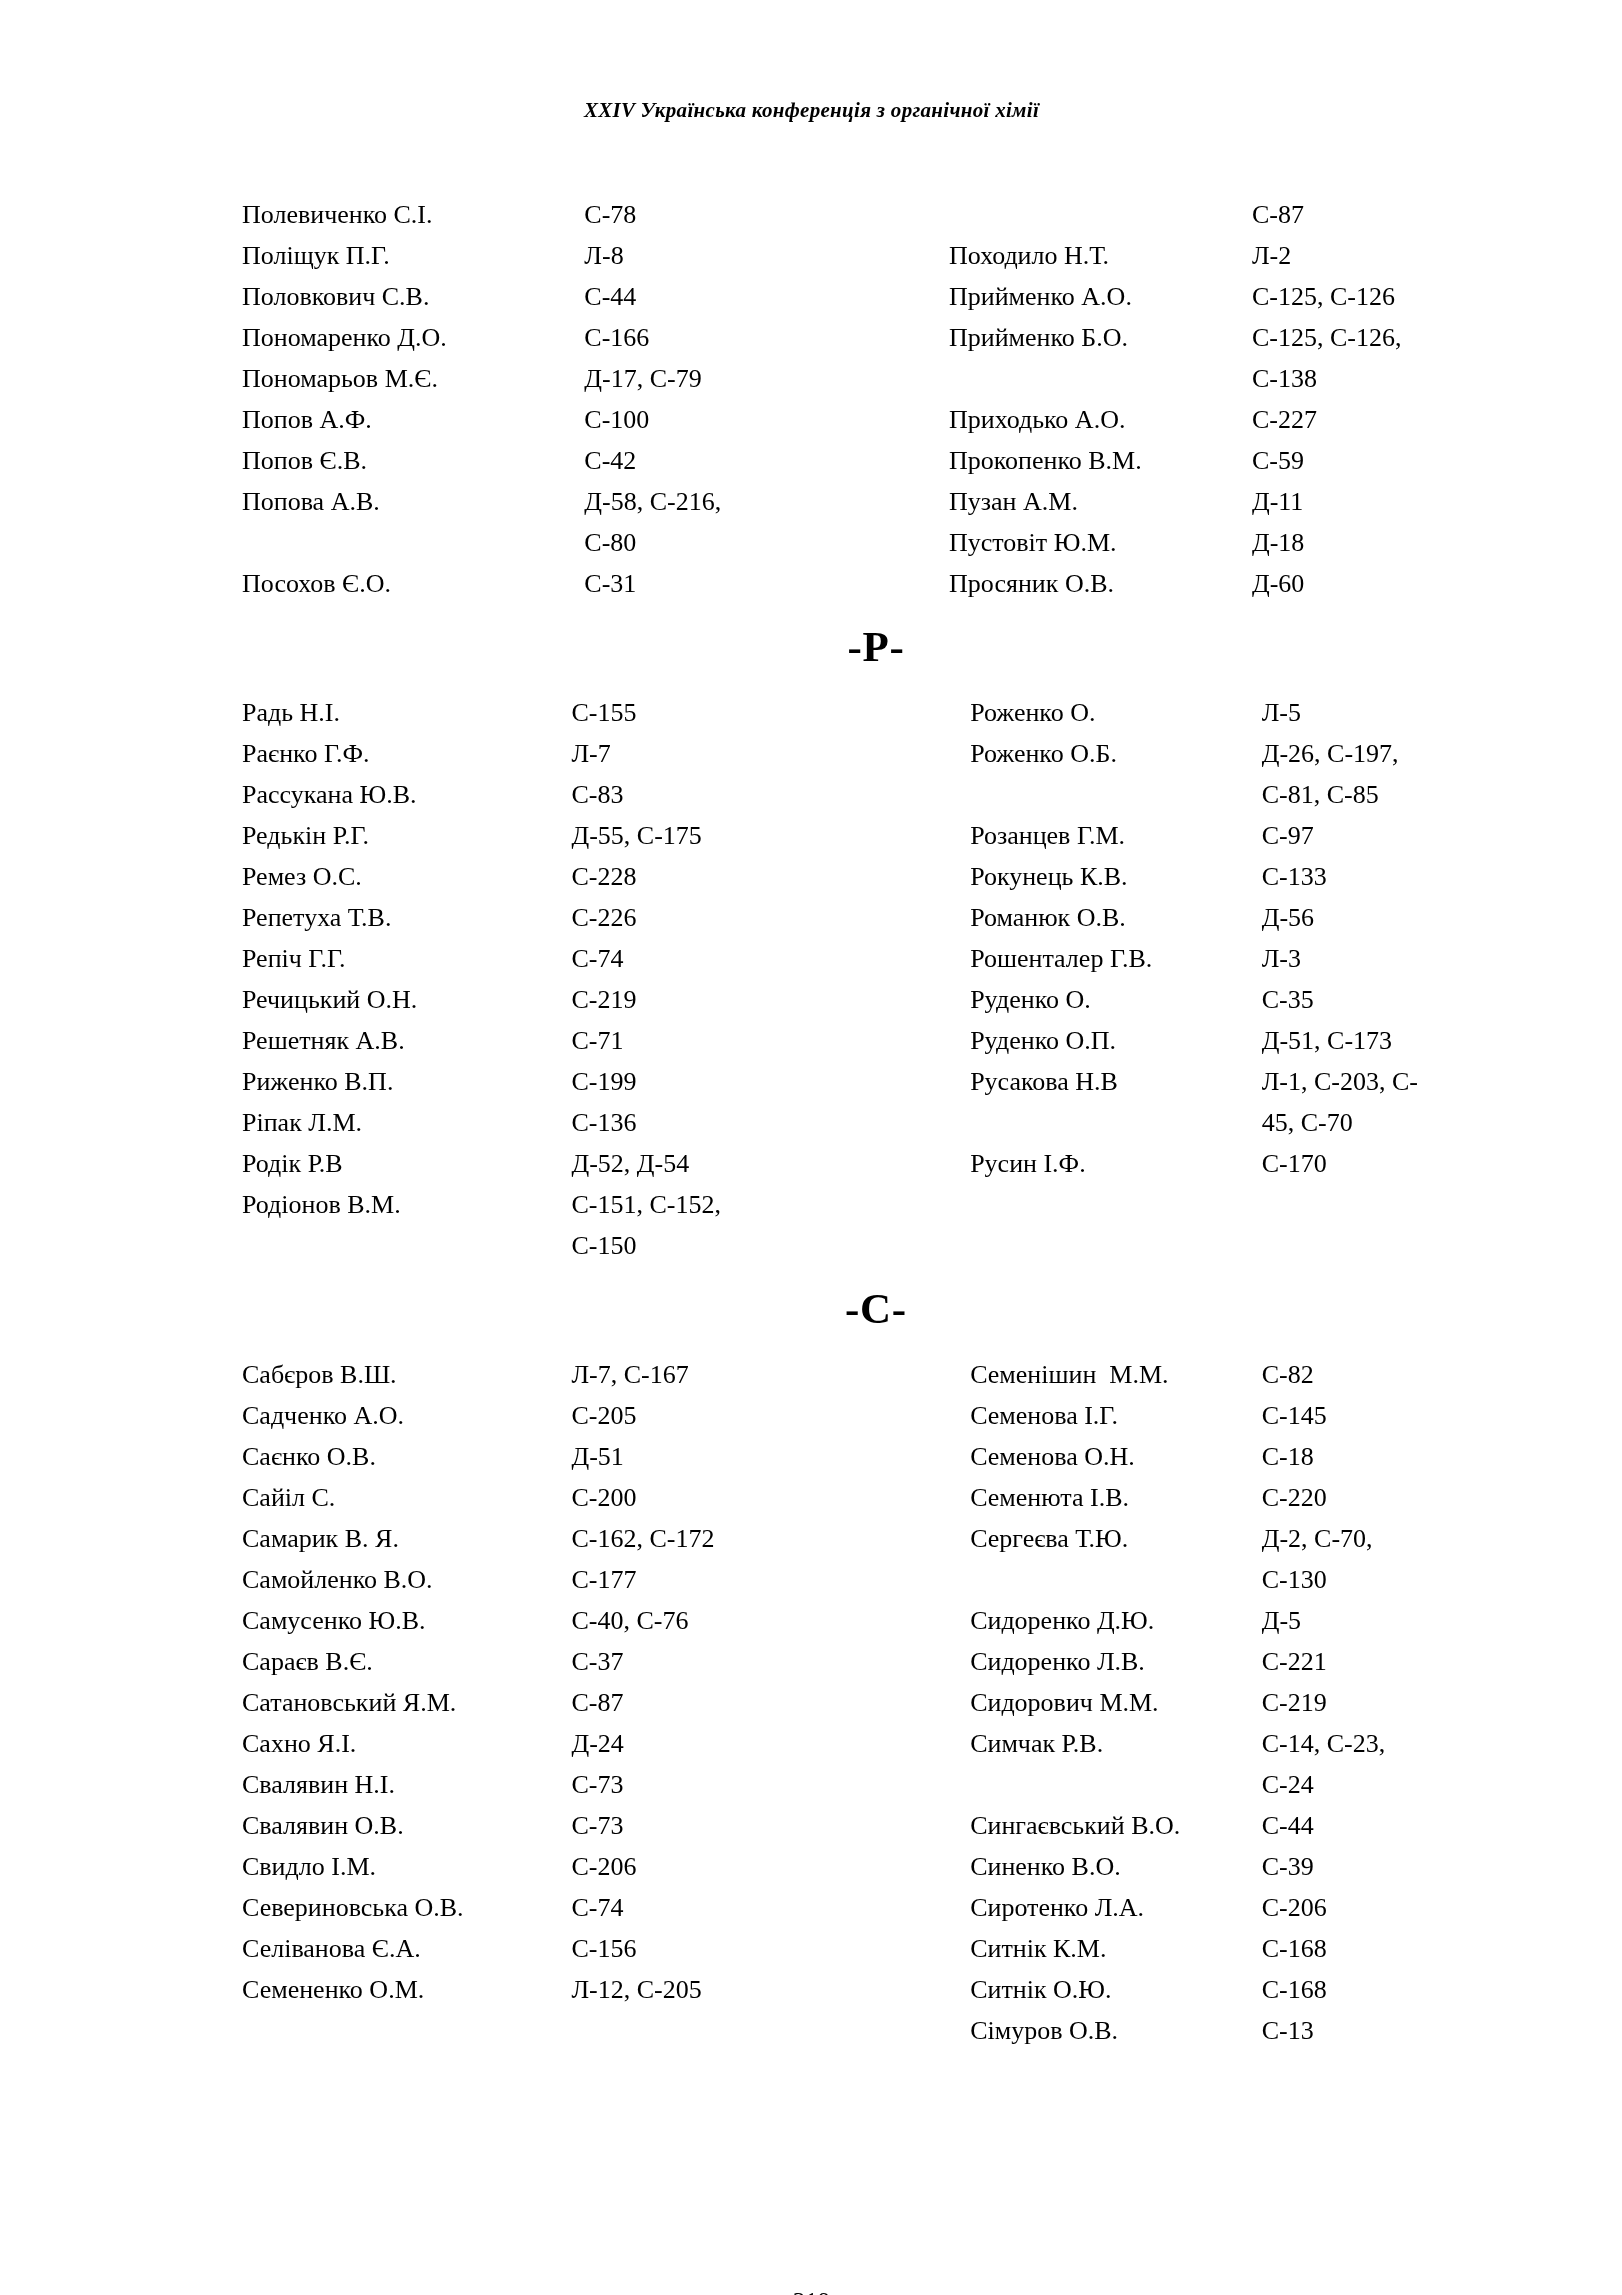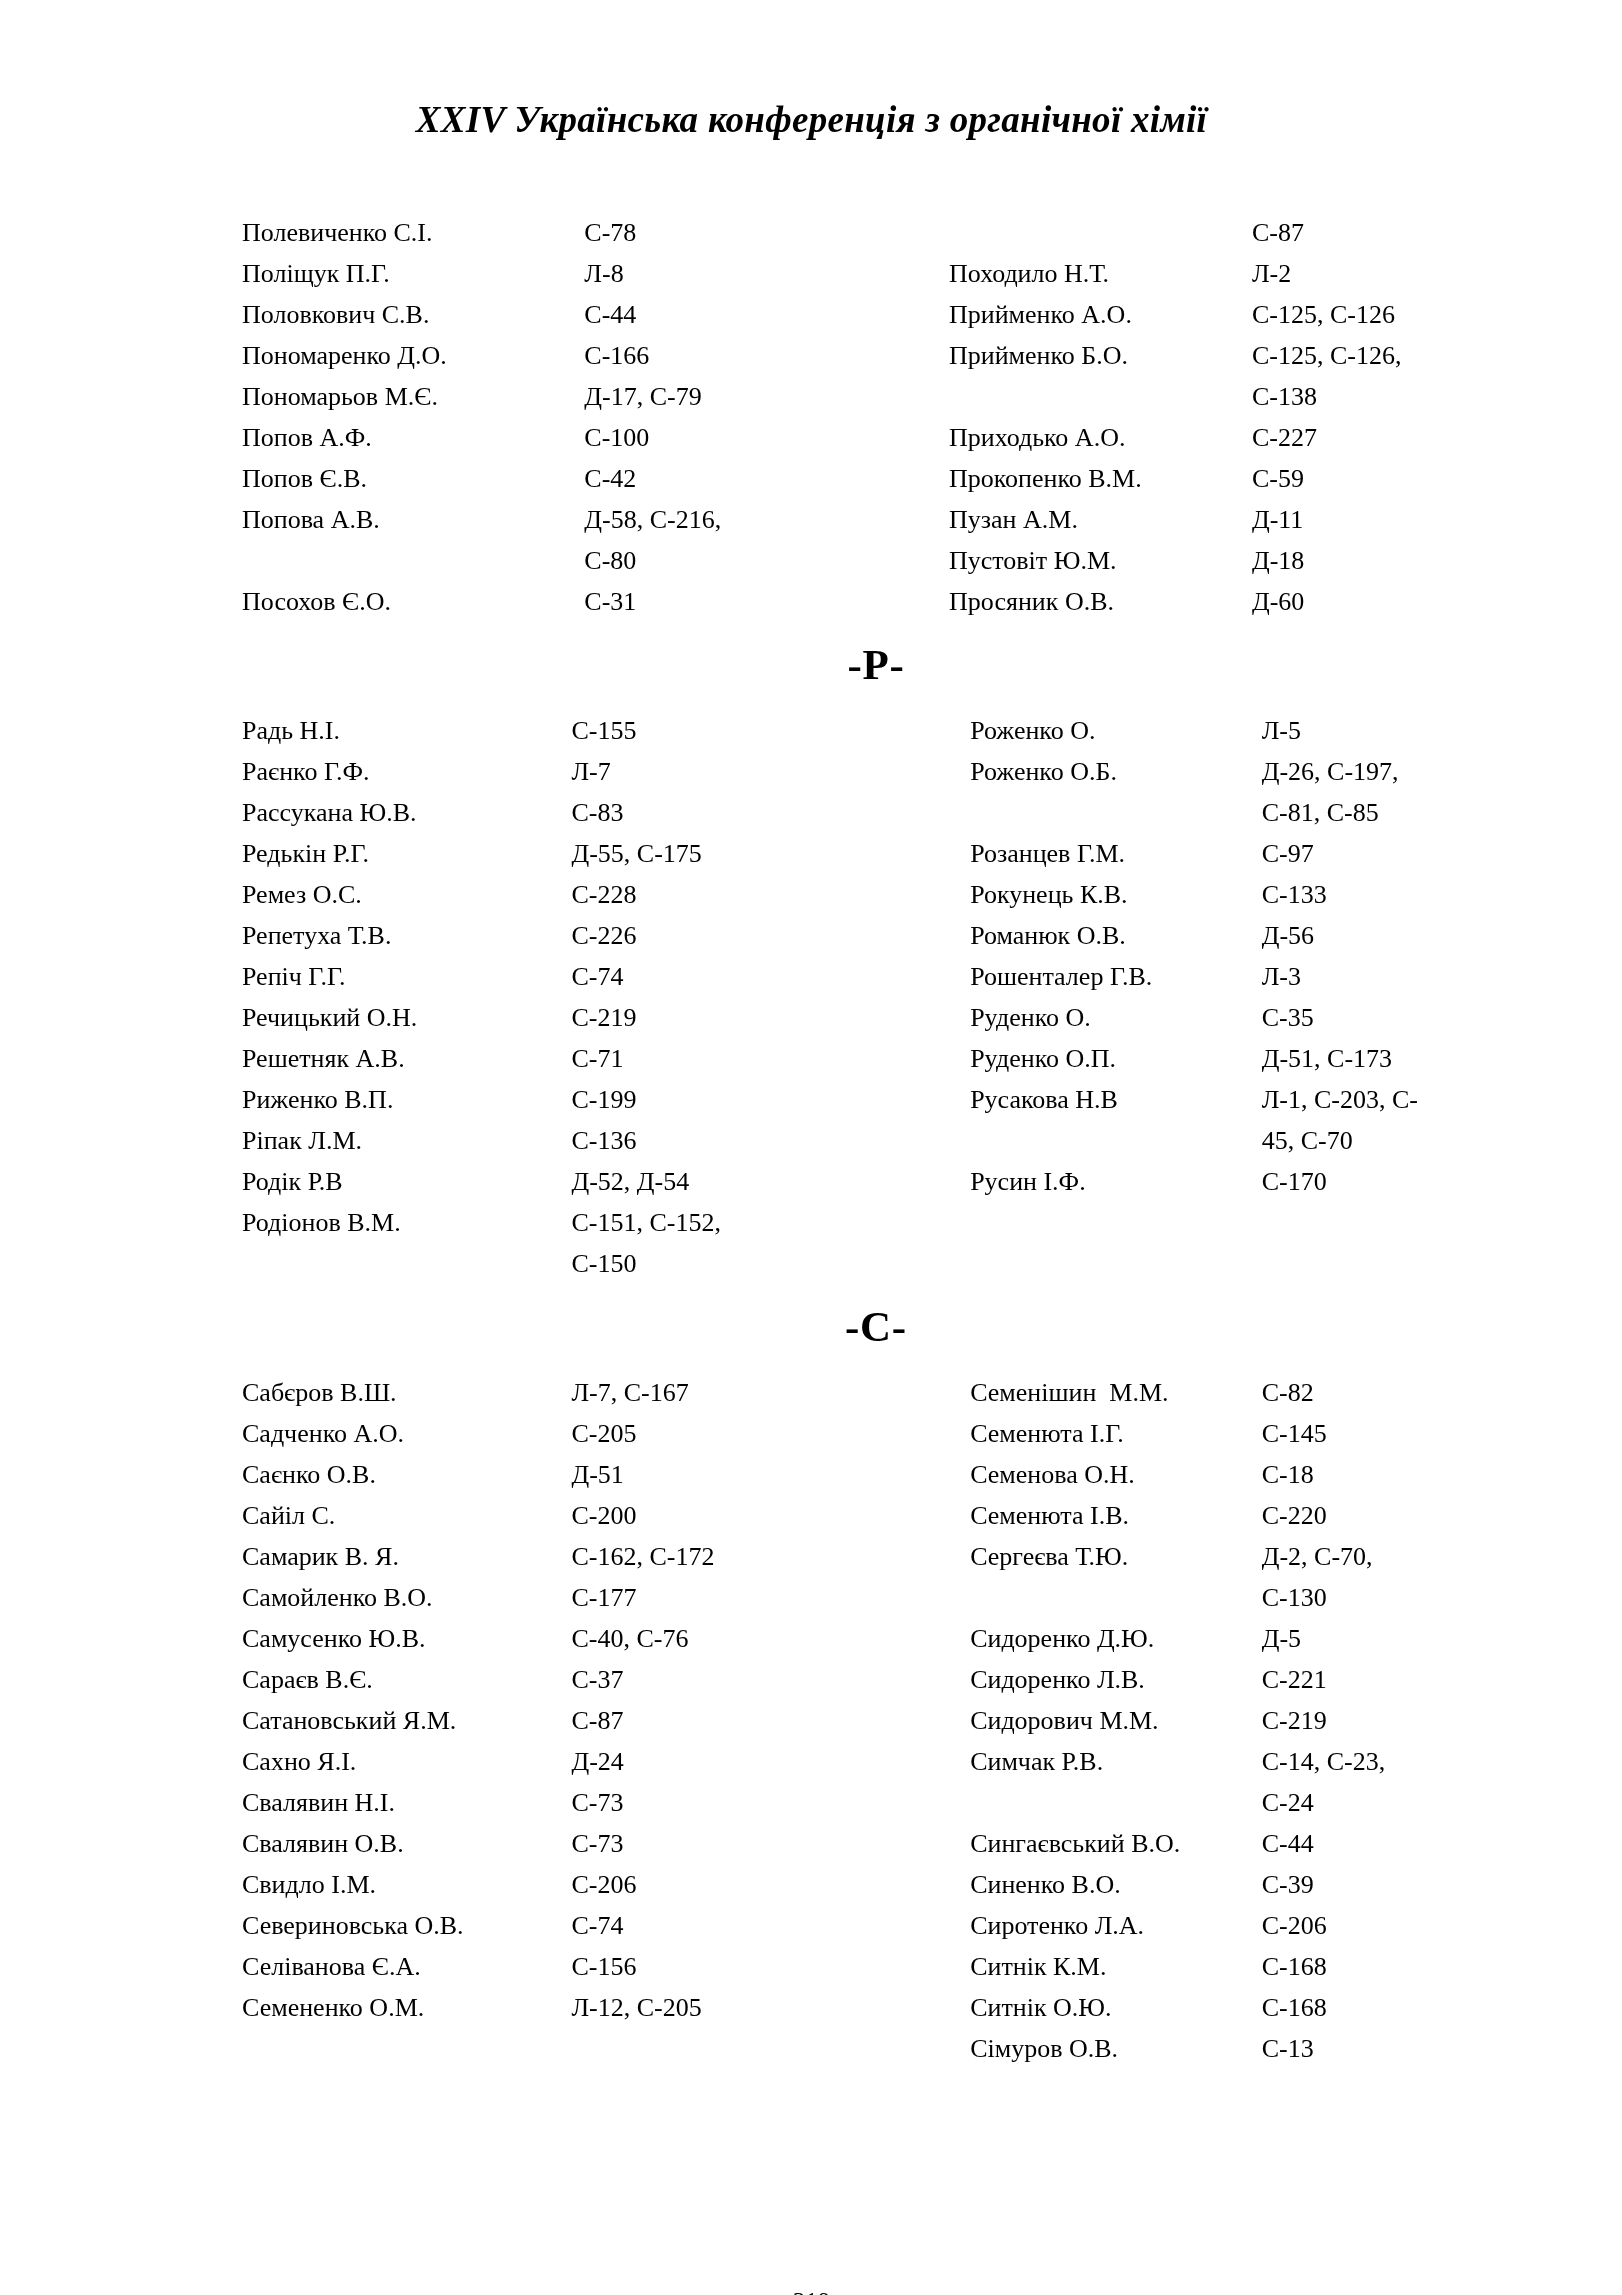--- a/index.html
+++ b/index.html
@@ -18,21 +18,21 @@
     position: relative;
     width: 1623px;
     height: 2295px;
     box-sizing: border-box;
     padding: 0;
   }
   .running-head {
     text-align: center;
     font-style: italic;
     font-weight: bold;
-    font-size: 37px;
+    font-size: 21px;
     margin-top: 98px;
     letter-spacing: 0.3px;
   }
   .content {
     margin-top: 72px;
     padding: 0 113px 0 242px;
   }
   .columns {
     display: flex;
     flex-direction: row;
@@ -360,21 +360,21 @@
             <span class="name">Семененко О.М.</span>
             <span class="refs">Л-12, С-205</span>
           </div>
       </div>
       <div class="col right">
         <div class="entry">
             <span class="name">Семенішин  М.М.</span>
             <span class="refs">С-82</span>
           </div>
         <div class="entry">
-            <span class="name">Семенюта І.Г.</span>
+            <span class="name">Семенова І.Г.</span>
             <span class="refs">С-145</span>
           </div>
         <div class="entry">
             <span class="name">Семенова О.Н.</span>
             <span class="refs">С-18</span>
           </div>
         <div class="entry">
             <span class="name">Семенюта І.В.</span>
             <span class="refs">С-220</span>
           </div>

